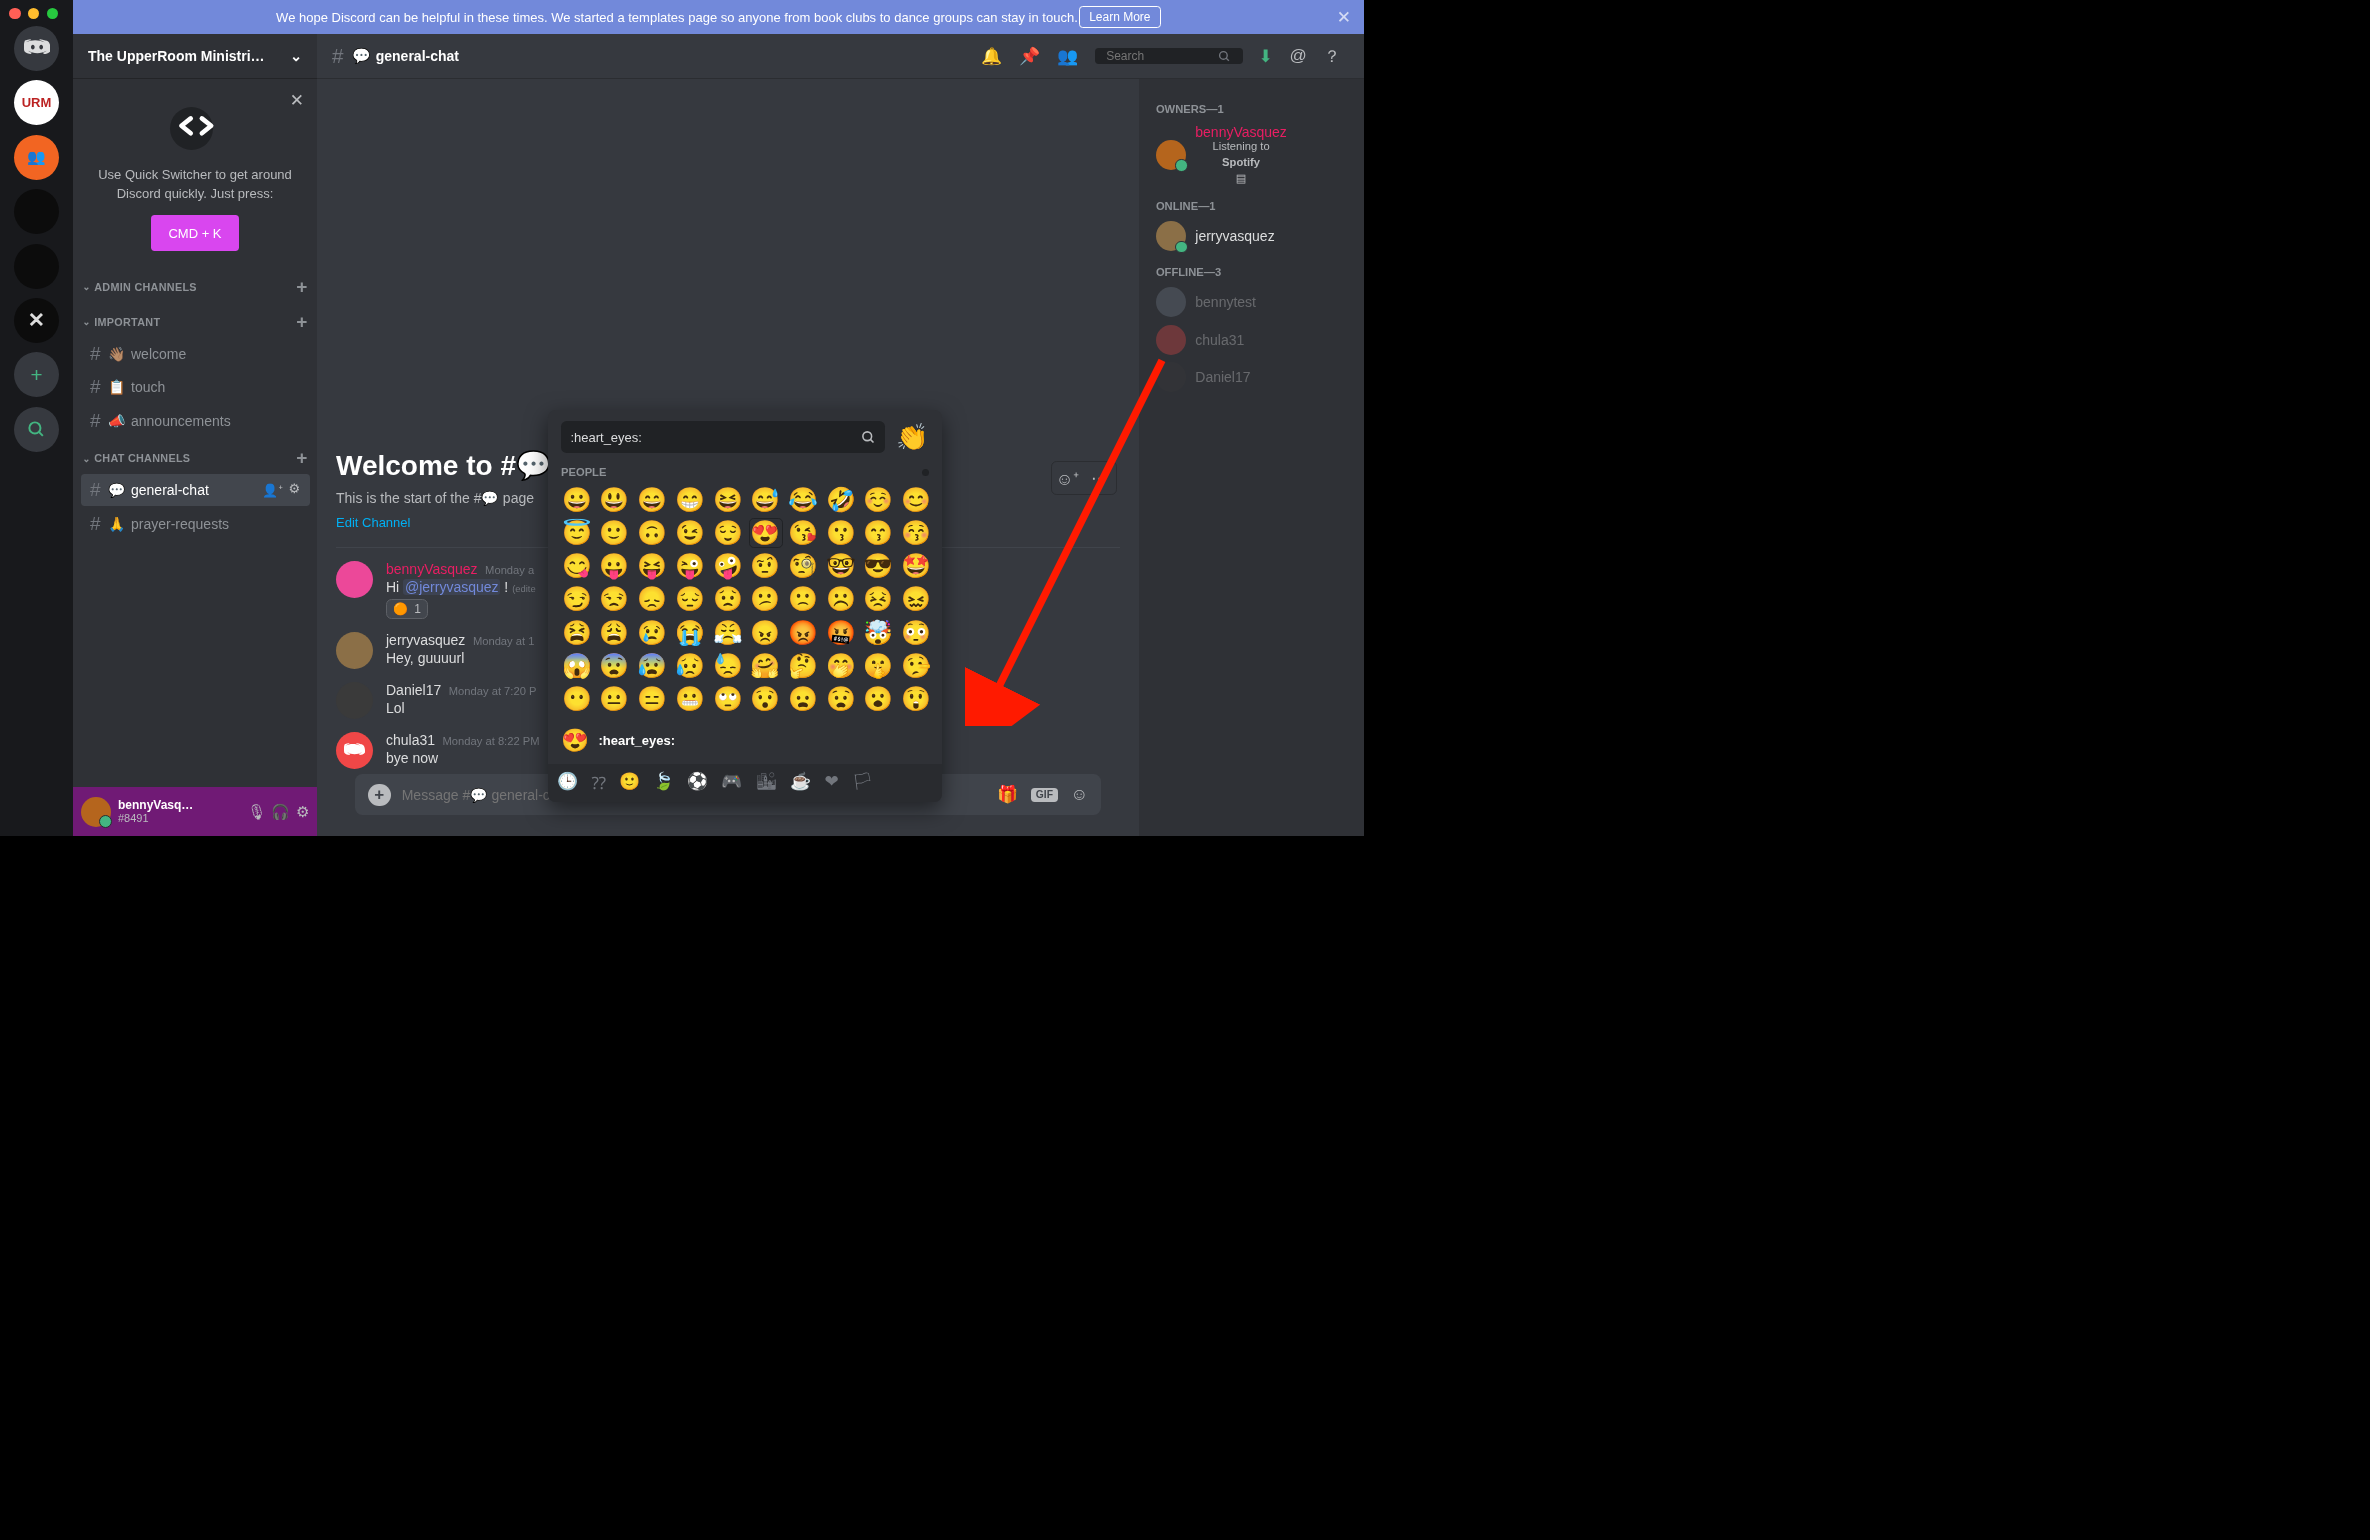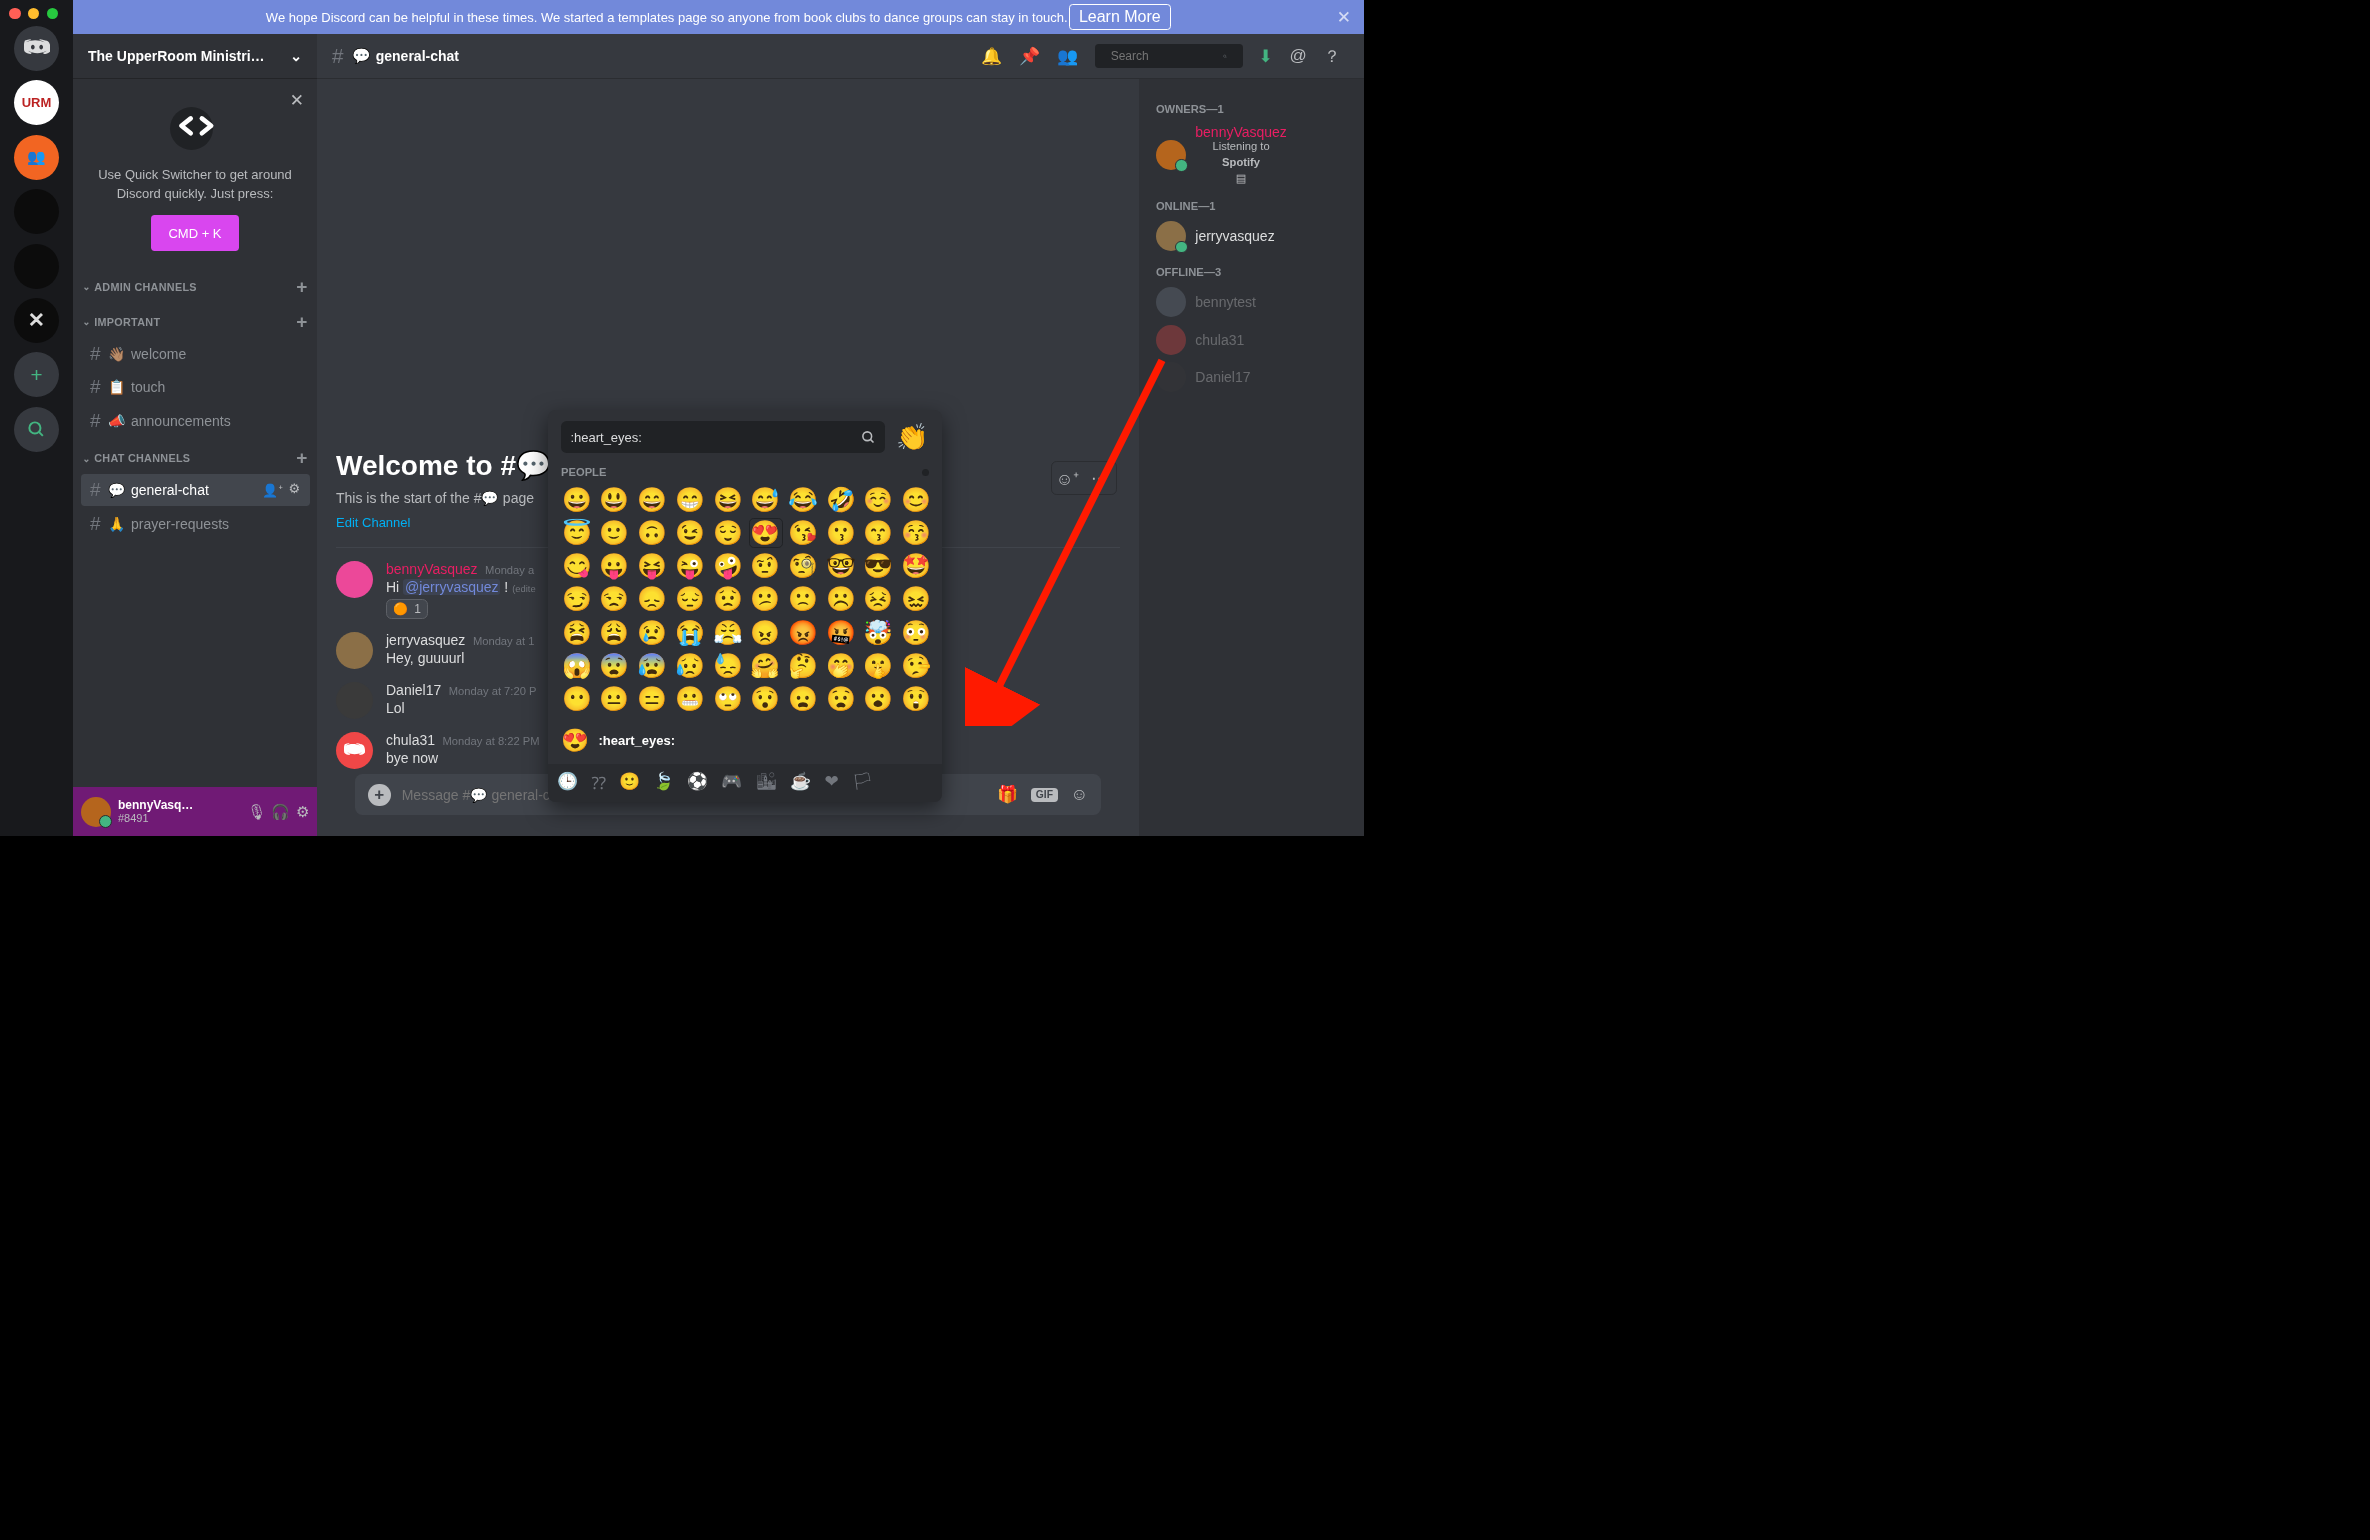--- a/index.html
+++ b/index.html
@@ -5,21 +5,21 @@
 * { box-sizing: border-box; margin: 0; padding: 0; }
 body { font-family: -apple-system, "Helvetica Neue", Arial, sans-serif; background: #000; width: 1364px; height: 836px; overflow: hidden; position: relative; }
 
 
 .traffic { position: absolute; top: 7.5px; left: 9.4px; display: flex; gap: 7.5px; z-index: 100; }
 .traffic span { width: 11.2px; height: 11.2px; border-radius: 50%; }
 .tl-r { background: #ff5f56; } .tl-y { background: #ffbd2e; } .tl-g { background: #27c93f; }
 
 
 .banner { position: absolute; top: 0; left: 73px; right: 0; height: 34px; background: #7289da; color: #fff; display: flex; align-items: center; justify-content: center; font-size: 13px; z-index: 50; }
-.banner .btn { margin-left: 1px; border: 0.9px solid #fff; border-radius: 3.7px; padding: 2.8px 9.4px; font-size: 16px; cursor: pointer; }
+.banner .btn { margin-left: 1px; border: 0.9px solid #fff; border-radius: 3.7px; padding: 2.8px 9.4px; font-size: 12px; cursor: pointer; }
 .banner .x { position: absolute; right: 13px; color: #fff; opacity: .7; cursor: pointer; font-size: 17px; }
 
 
 .rail { position: absolute; top: 0; left: 0; width: 73px; height: 100%; background: #18191c; padding-top: 26px; display: flex; flex-direction: column; align-items: center; gap: 9.4px; }
 .rail .srv { width: 45px; height: 45px; border-radius: 22.5px; background: #36393f; display:flex; align-items:center; justify-content:center; font-size:11.2px; color:#dcddde; cursor:pointer; }
 .rail .srv.white { background:#fff; color:#b22; font-weight:bold; font-size:13px; }
 .rail .srv.orange { background:#f26522; }
 .rail .srv.green { color:#43b581; font-size:20.6px; }
 .rail .srv.dk { background:#0c0c0c; }
 
@@ -51,21 +51,21 @@
 .userbar .disc { font-size:11px; color:#b9bbbe; }
 .userbar .ic { margin-left:5.6px; color:#b9bbbe; cursor:pointer; }
 
 
 .main { position:absolute; top:34px; left:317px; right:0; bottom:0; background:#36393f; color:#dcddde; display:flex; flex-direction:column; }
 .chdr { height:45px; border-bottom:0.9px solid #2b2d31; display:flex; align-items:center; padding:0 15px; }
 .chdr .hash { font-size:20.6px; color:#72767d; margin-right:9.4px; }
 .chdr .cname { font-weight:600; color:#fff; font-size:14px; }
 .chdr .sp { flex:1; }
 .chdr .tico { color:#b9bbbe; margin:0 8.4px; cursor:pointer; font-size:17px; }
-.chdr .search { background:#202225; border-radius:3.7px; height:24px; display:flex; align-items:center; padding:0 16px; width:148px; margin:0 7.5px; }
+.chdr .search { background:#202225; border-radius:3.7px; height:16px; display:flex; align-items:center; padding:0 6px; width:148px; margin:0 7.5px;justify-content:center; }
 .chdr .search input { background:none; border:none; outline:none; color:#dcddde; font-size:12px; width:112px; }
 .chdr .tico.dl { color:#43b581; }
 
 .content { flex:1; display:flex; overflow:hidden; }
 .msgs { flex:1; padding:11.2px 19px 0 19px; position:relative; display:flex; flex-direction:column; }
 .msgs .spcr { flex:1; }
 .welcome h1 { font-size:28px; font-weight:700; color:#fff; margin-bottom:7.5px; }
 .welcome p { font-size:14px; color:#b9bbbe; margin-bottom:7.5px; }
 .welcome .editc { color:#00b0f4; font-size:13px; cursor:pointer; font-weight:500; }
 .divider { border-top:0.9px solid #40444b; margin:17px 0 5.6px; }

